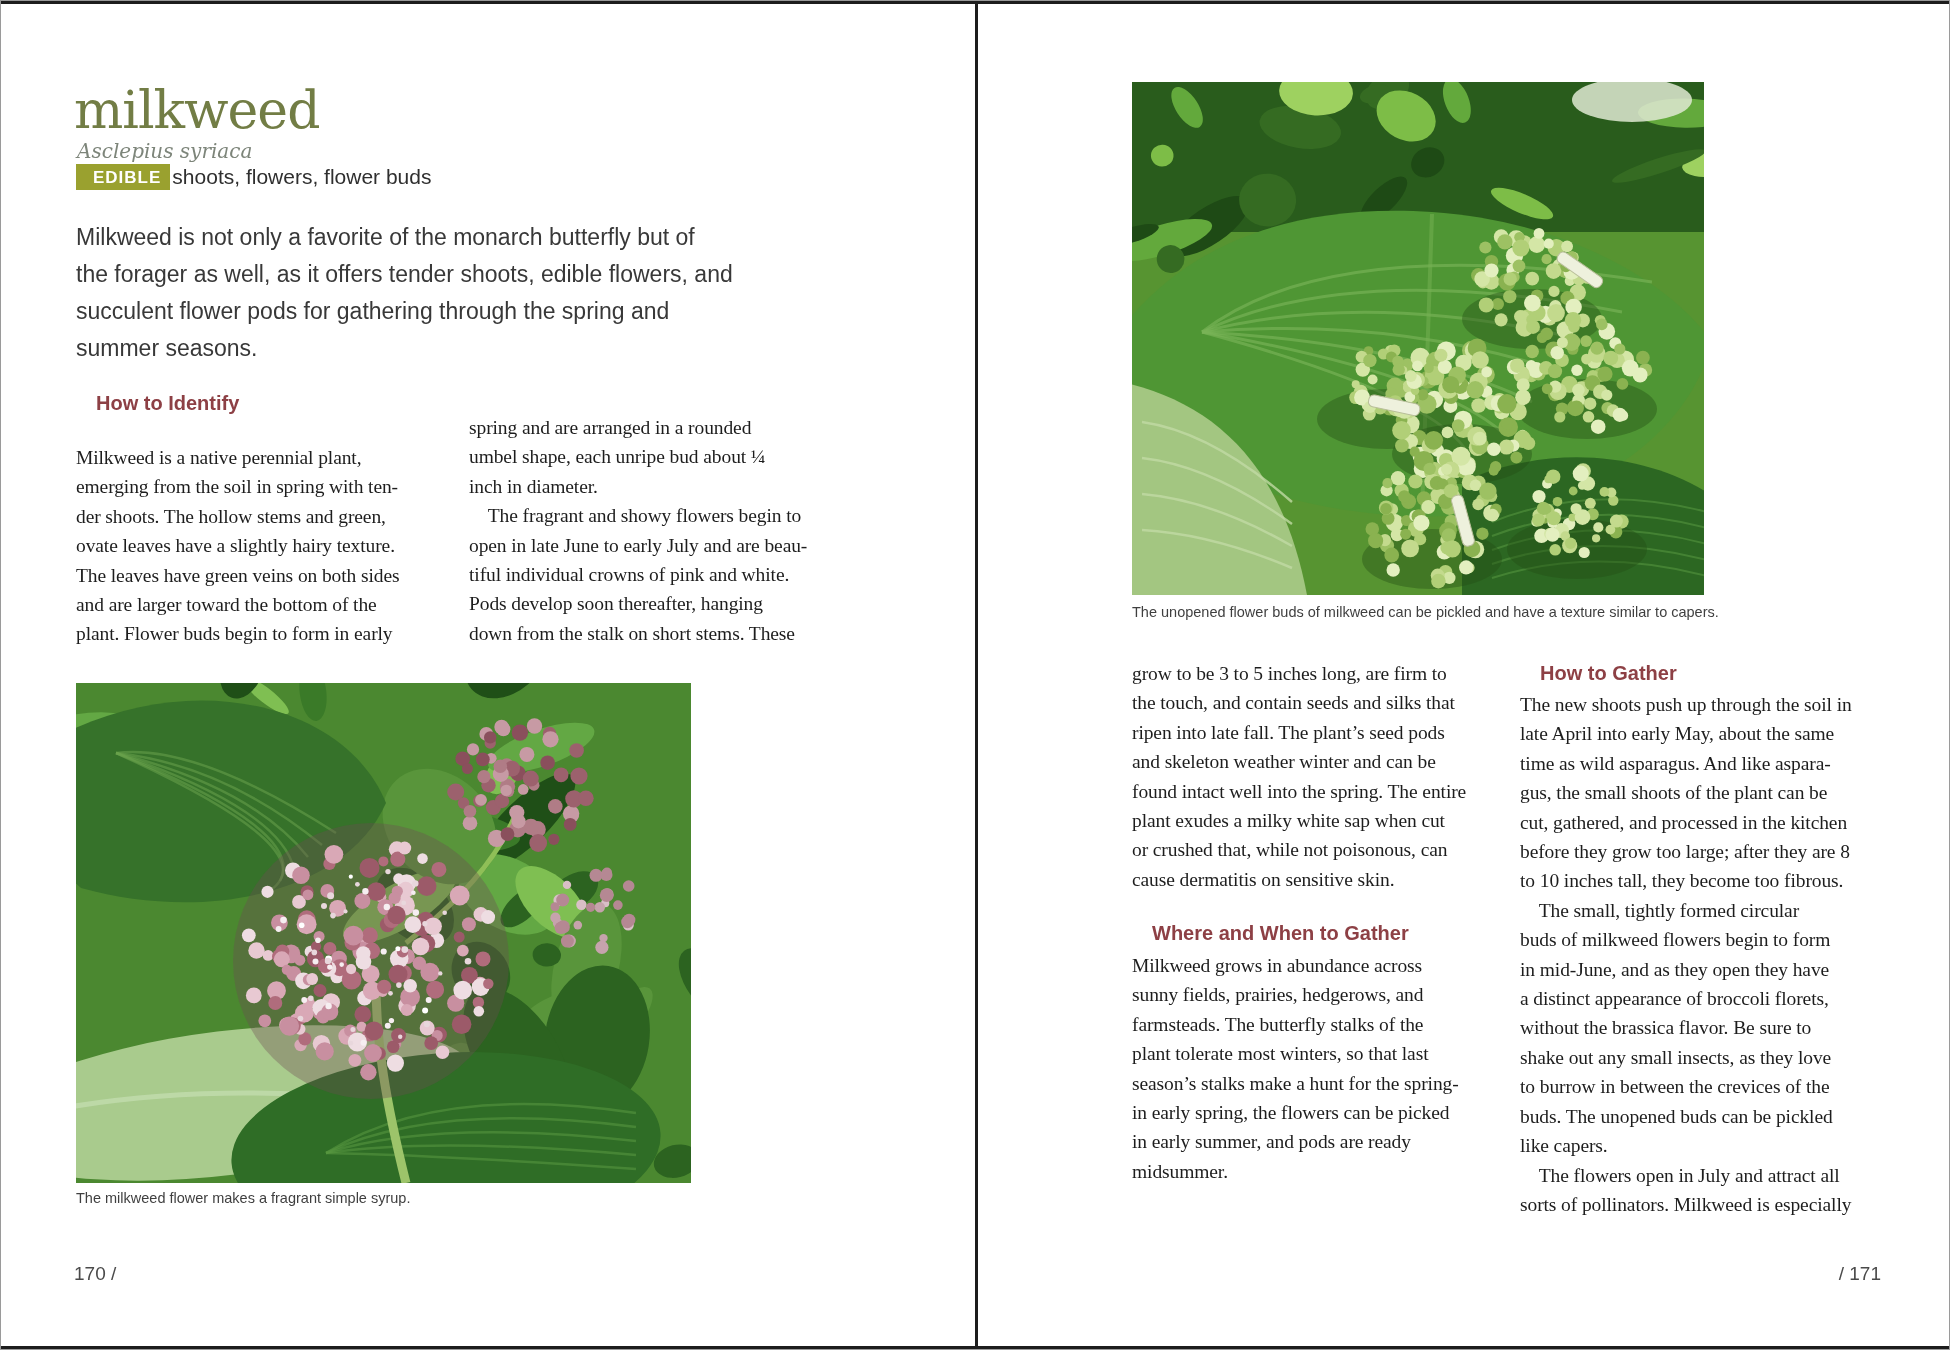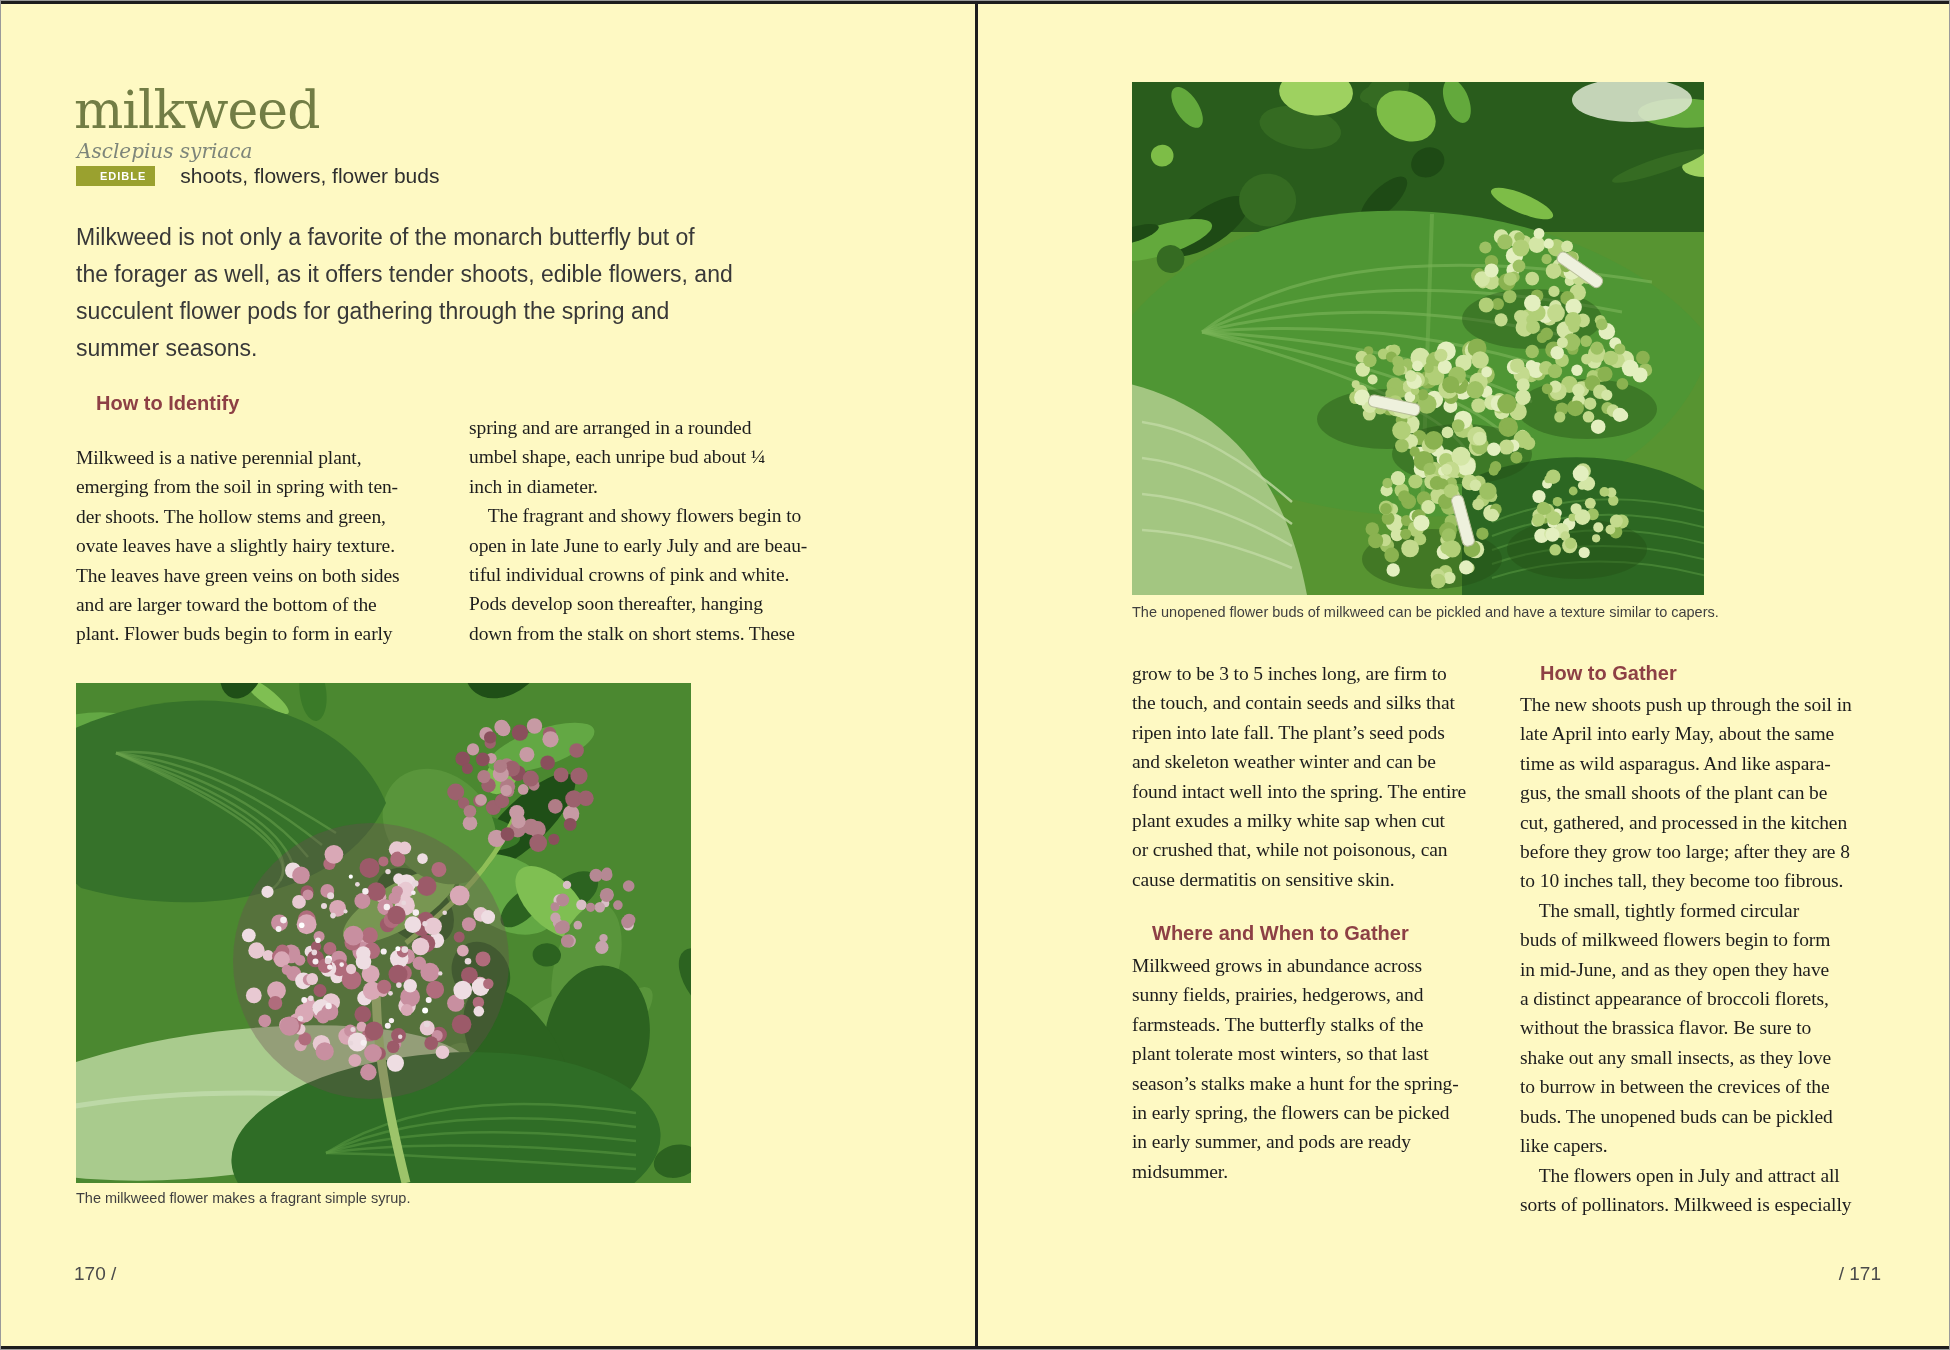--- a/index.html
+++ b/index.html
@@ -1,40 +1,40 @@
 <!DOCTYPE html>
 <html style="--title-green: #727d45; --badge-olive: #9aa12f; --heading-maroon: #8d4045;"><head>
 <meta charset="utf-8">
 <style>
   html,body{margin:0;padding:0;background:#e8e8e8;}
   .spread{
-    position:relative; width:1950px; height:1350px; background:#fef9c3;
+    position:relative; width:1950px; height:1350px; background:#ffffff;
     overflow:hidden; border:1px solid #9a9a9a; box-sizing:border-box;
     font-family:"Liberation Sans", sans-serif;
   }
   .edge-top,.edge-bottom{position:absolute;left:0;width:1950px;height:3px;background:#1d1d1d;}
   .edge-top{top:0;} .edge-bottom{bottom:0;}
   .center-divider{position:absolute;top:0;bottom:0;left:974px;width:3px;background:#1d1d1d;}
 
   .abs{position:absolute;}
 
   .title{
     font-family:"DejaVu Serif", serif; font-size:52px; letter-spacing:-1px;
     color:var(--title-green,#727d45); font-weight:500; line-height:1;
   }
   .species{
     font-family:"DejaVu Serif", serif; font-style:italic; font-size:20px;
     color:#7d857a; line-height:1;
   }
   .badge-row{display:flex; align-items:center;}
   .badge{
     background:var(--badge-olive,#9aa12f); color:#ffffff; font-weight:bold;
-    font-size:11px; letter-spacing:1px; padding:5px 9px 4px 24px; line-height:1;
+    font-size:17px; letter-spacing:1px; padding:5px 9px 4px 17px; line-height:1;
   }
-  .badge-tagline{font-size:21px; color:#2f2f2f; margin-left:25px;}
+  .badge-tagline{font-size:21px; color:#2f2f2f; margin-left:2px;}
 
   .intro{font-size:23px; line-height:37px; color:#383838; width:740px;}
 
   .sec-heading{
     font-size:20px; font-weight:bold; color:var(--heading-maroon,#8d4045); line-height:1;
   }
   .serif-body{
     font-family:"Liberation Serif", serif; font-size:19.5px; line-height:29.4px;
     color:#1d1d1d; letter-spacing:-0.1px;
   }

